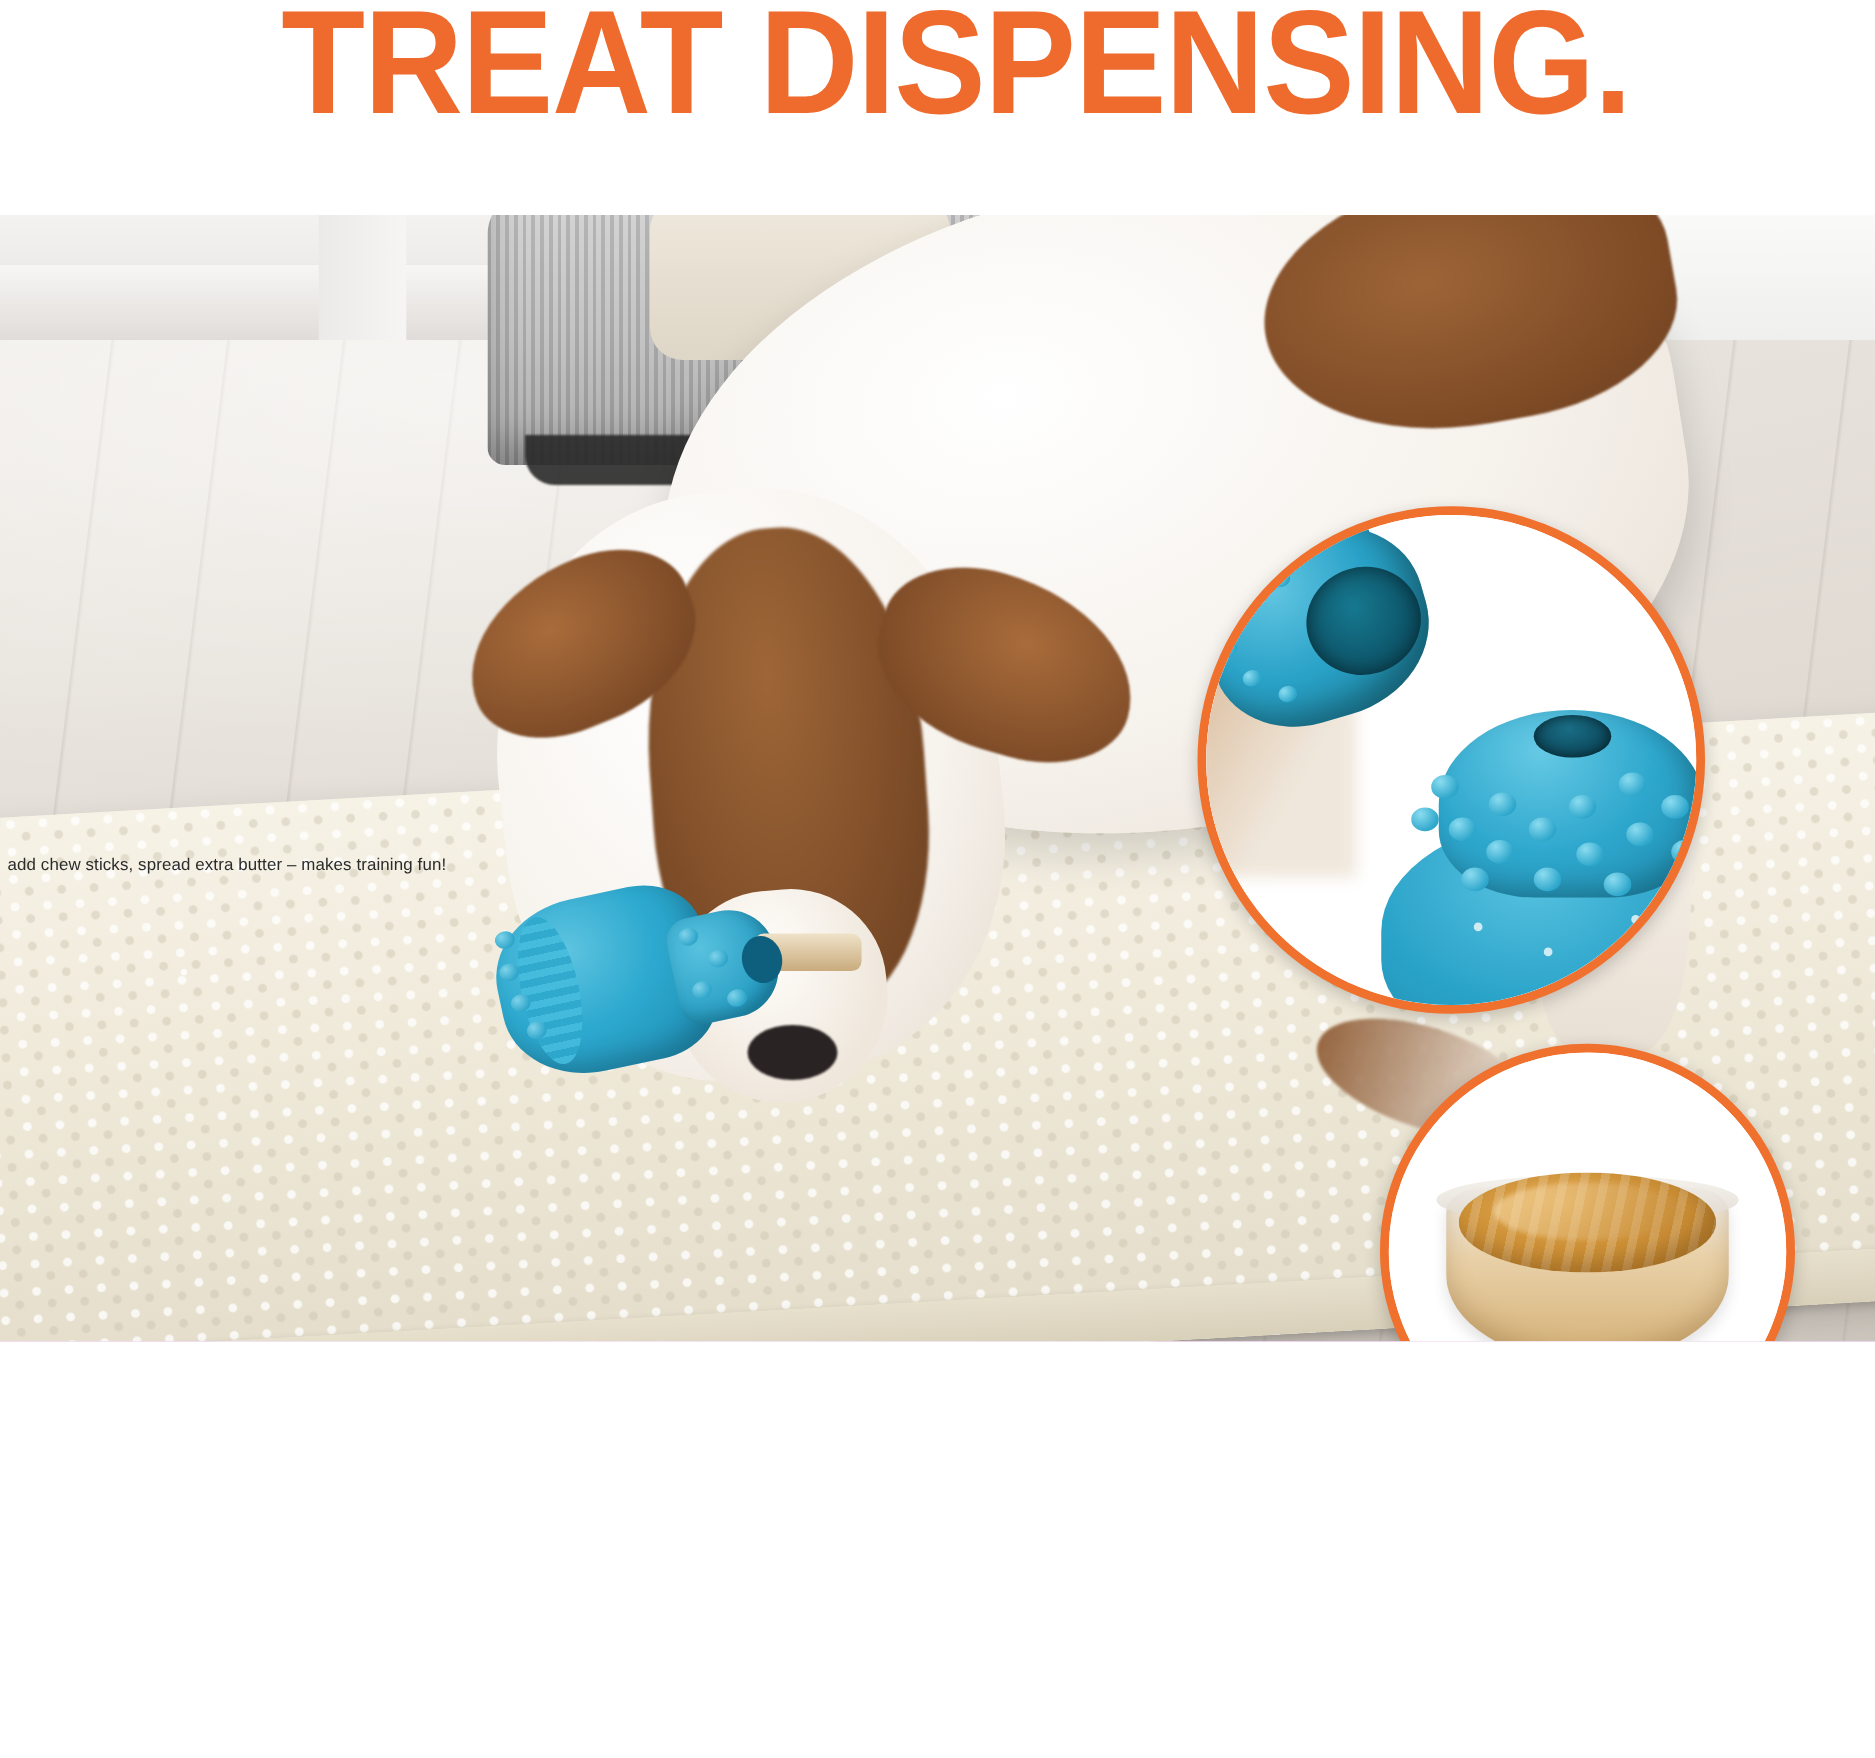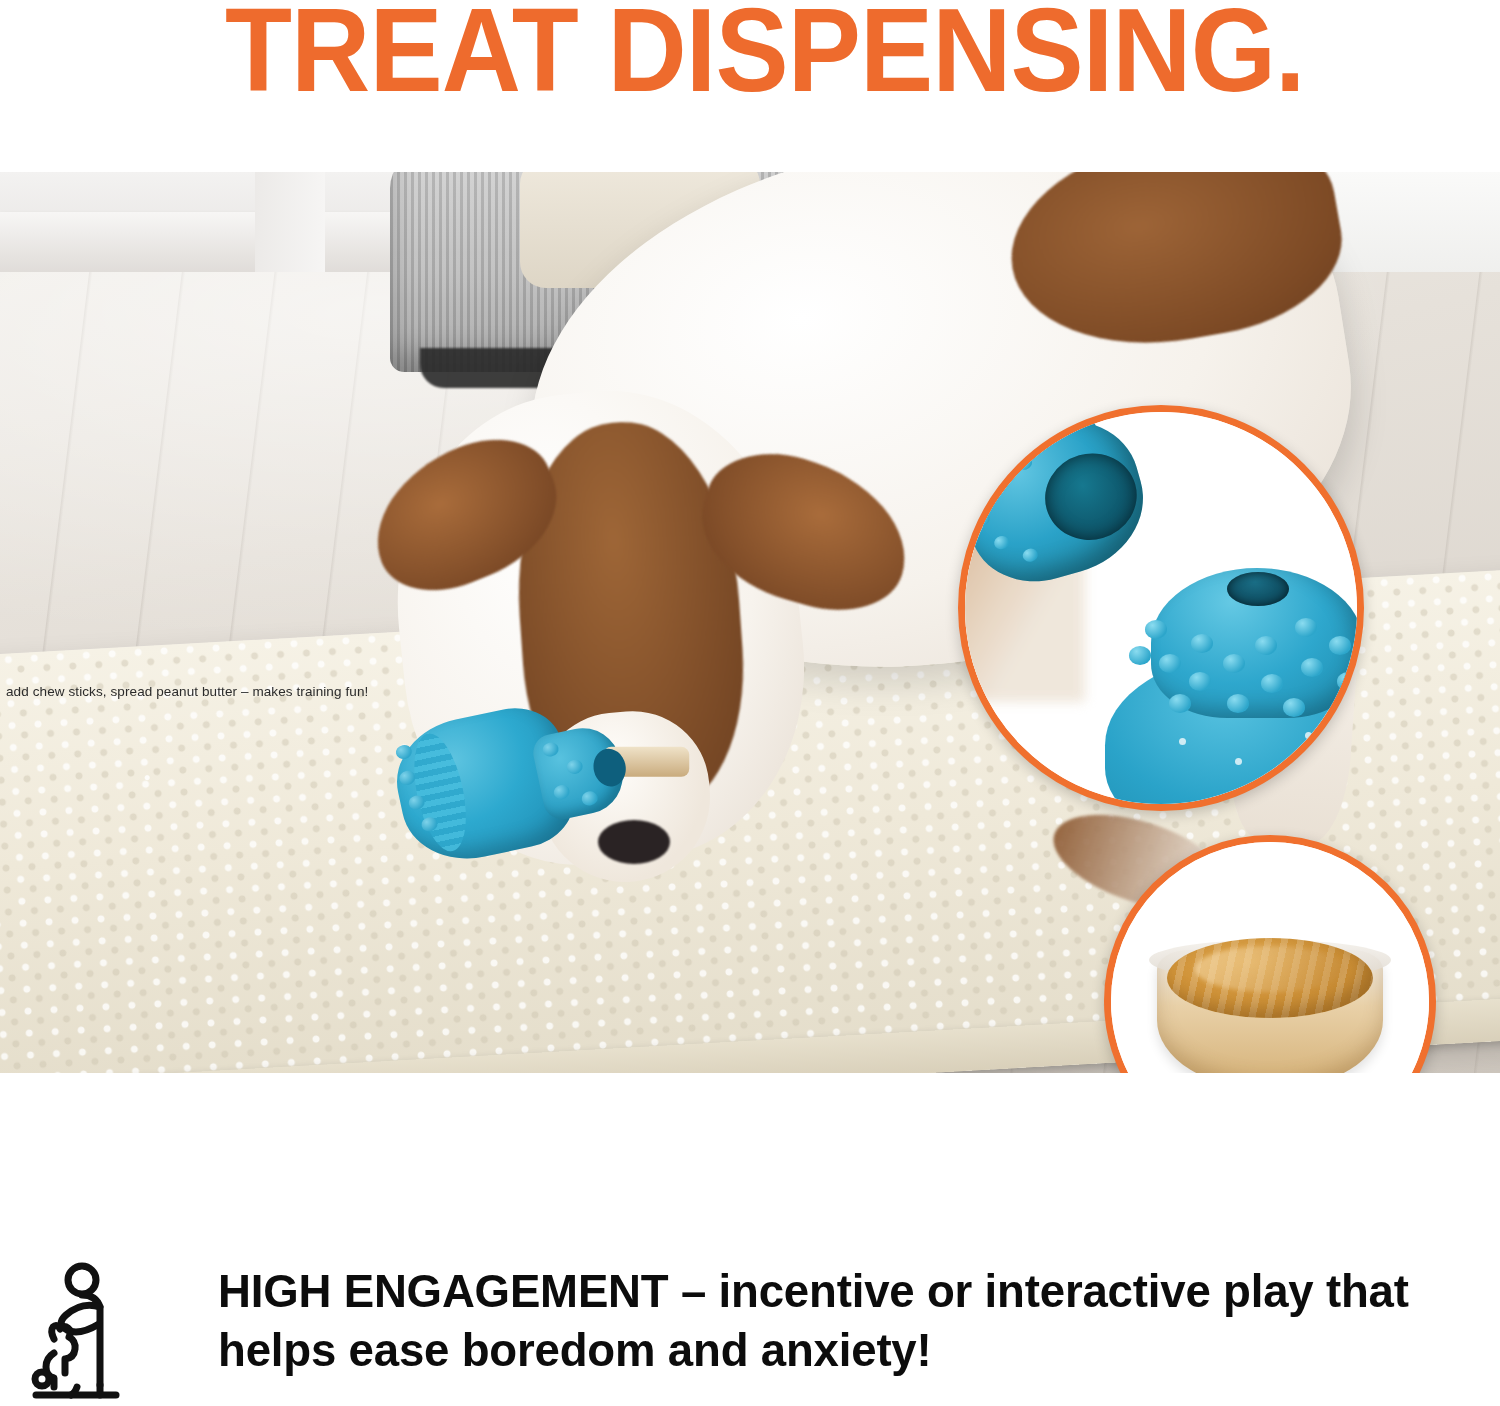--- a/index.html
+++ b/index.html
@@ -393,21 +393,21 @@
       <div class="bump" style="left:6px;top:24px"></div>
       <div class="bump" style="left:4px;top:50px"></div>
       <div class="bump" style="left:8px;top:76px"></div>
       <div class="bump" style="left:16px;top:100px"></div>
       <div class="bump" style="left:150px;top:52px"></div>
       <div class="bump" style="left:170px;top:74px"></div>
       <div class="bump" style="left:152px;top:96px"></div>
       <div class="bump" style="left:178px;top:108px"></div>
     </div>
 
-    <div class="caption">add chew sticks, spread peanut butter – makes training fun!</div>
+    <div class="caption">add chew sticks, spread extra butter – makes training fun!</div>
 
     <div class="inset inset-toys">
       <div class="inset-inner"></div>
       <div class="inset-bleed-fur"></div>
 
       <div class="tA">
         <div class="tA-flare"></div>
         <div class="tA-barrel"></div>
         <div class="tA-mouth"></div>
         <div class="nub s" style="left:52px;top:60px"></div>
@@ -455,30 +455,15 @@
       <div class="pb-bowl"></div>
       <div class="pb-rim"></div>
       <div class="pb-mass"></div>
       <div class="pb-swirl"></div>
     </div>
   </div>
 
   <div class="features">
 
 
-    <div class="feature f2">
-      <div class="ficon">
-        <svg width="160" height="140" viewBox="0 0 160 140" fill="none" stroke="#111" stroke-width="7" stroke-linejoin="round" stroke-linecap="round">
-          <circle cx="52" cy="19" r="14"></circle>
-          <path d="M52 34 q14 0 18 12 l0 78"></path>
-          <path d="M70 46 q-18 -6 -34 8 q-10 9 1 15 q12 6 32 -6"></path>
-          <path d="M70 124 l0 10 M47 126 q-2 6 -6 8"></path>
-          <path d="M24 78 q-4 -8 -1 -12 q4 -4 7 2 q4 -4 8 -1 q4 3 1 9 q7 4 6 12 q-1 9 -10 10 l0 14"></path>
-          <path d="M24 92 q-8 5 -8 14 q0 9 8 11 l0 9"></path>
-          <circle cx="12" cy="118" r="7"></circle>
-          <path d="M6 134 L86 134"></path>
-        </svg>
-      </div>
-      <div class="ftext">HIGH ENGAGEMENT – incentive or interactive play that helps ease boredom and anxiety!</div>
-    </div>
 
   </div>
 </div>
 
 </body></html>

